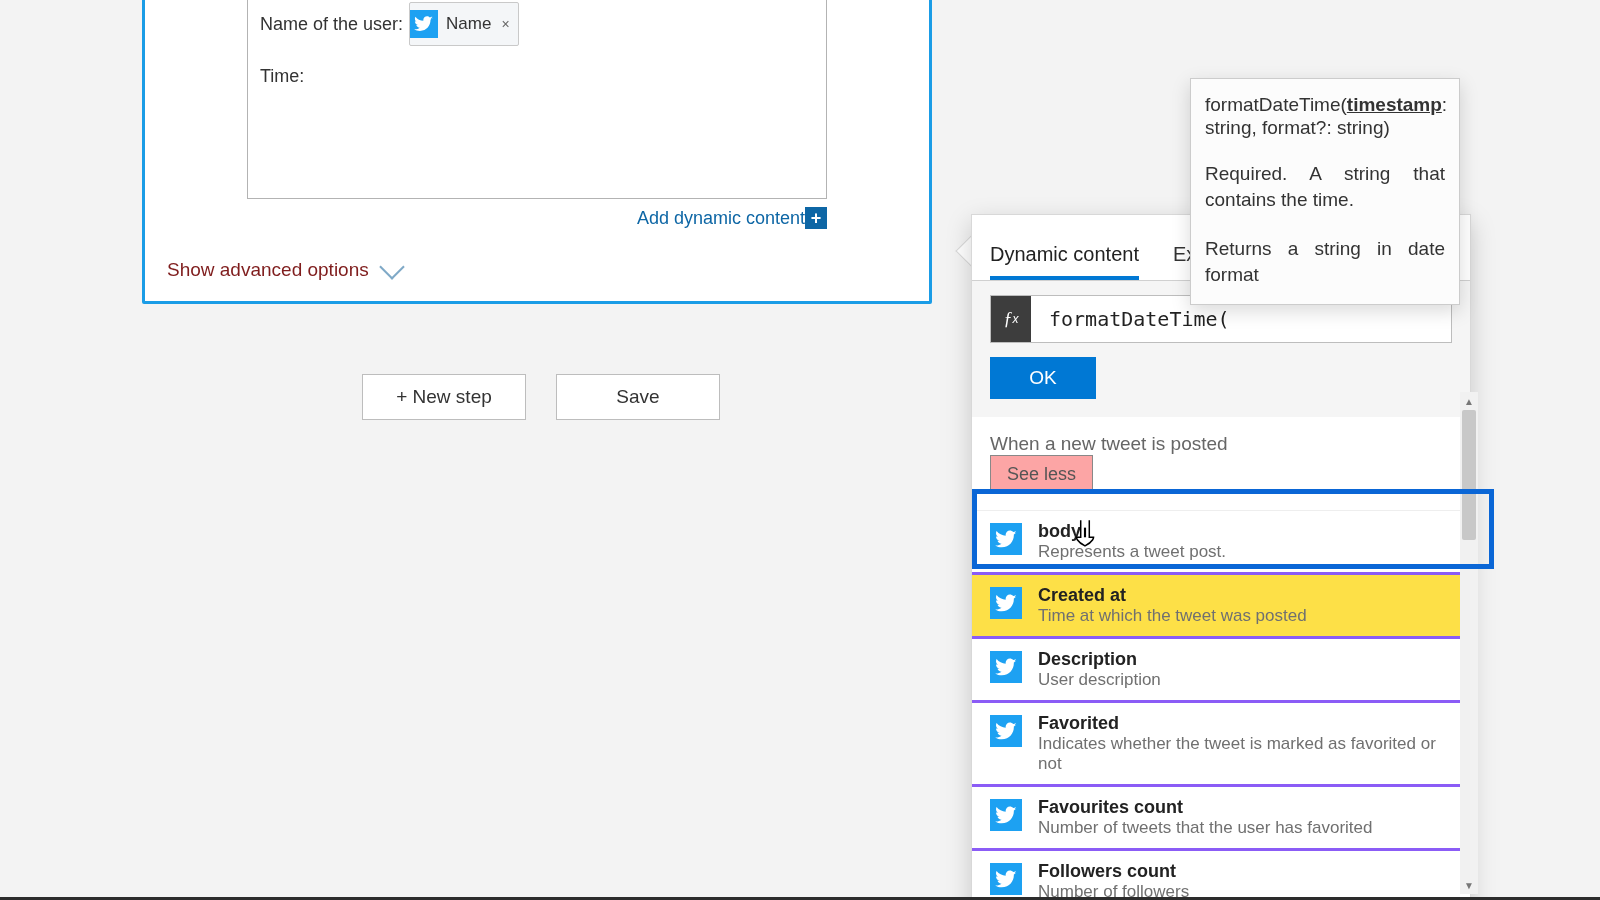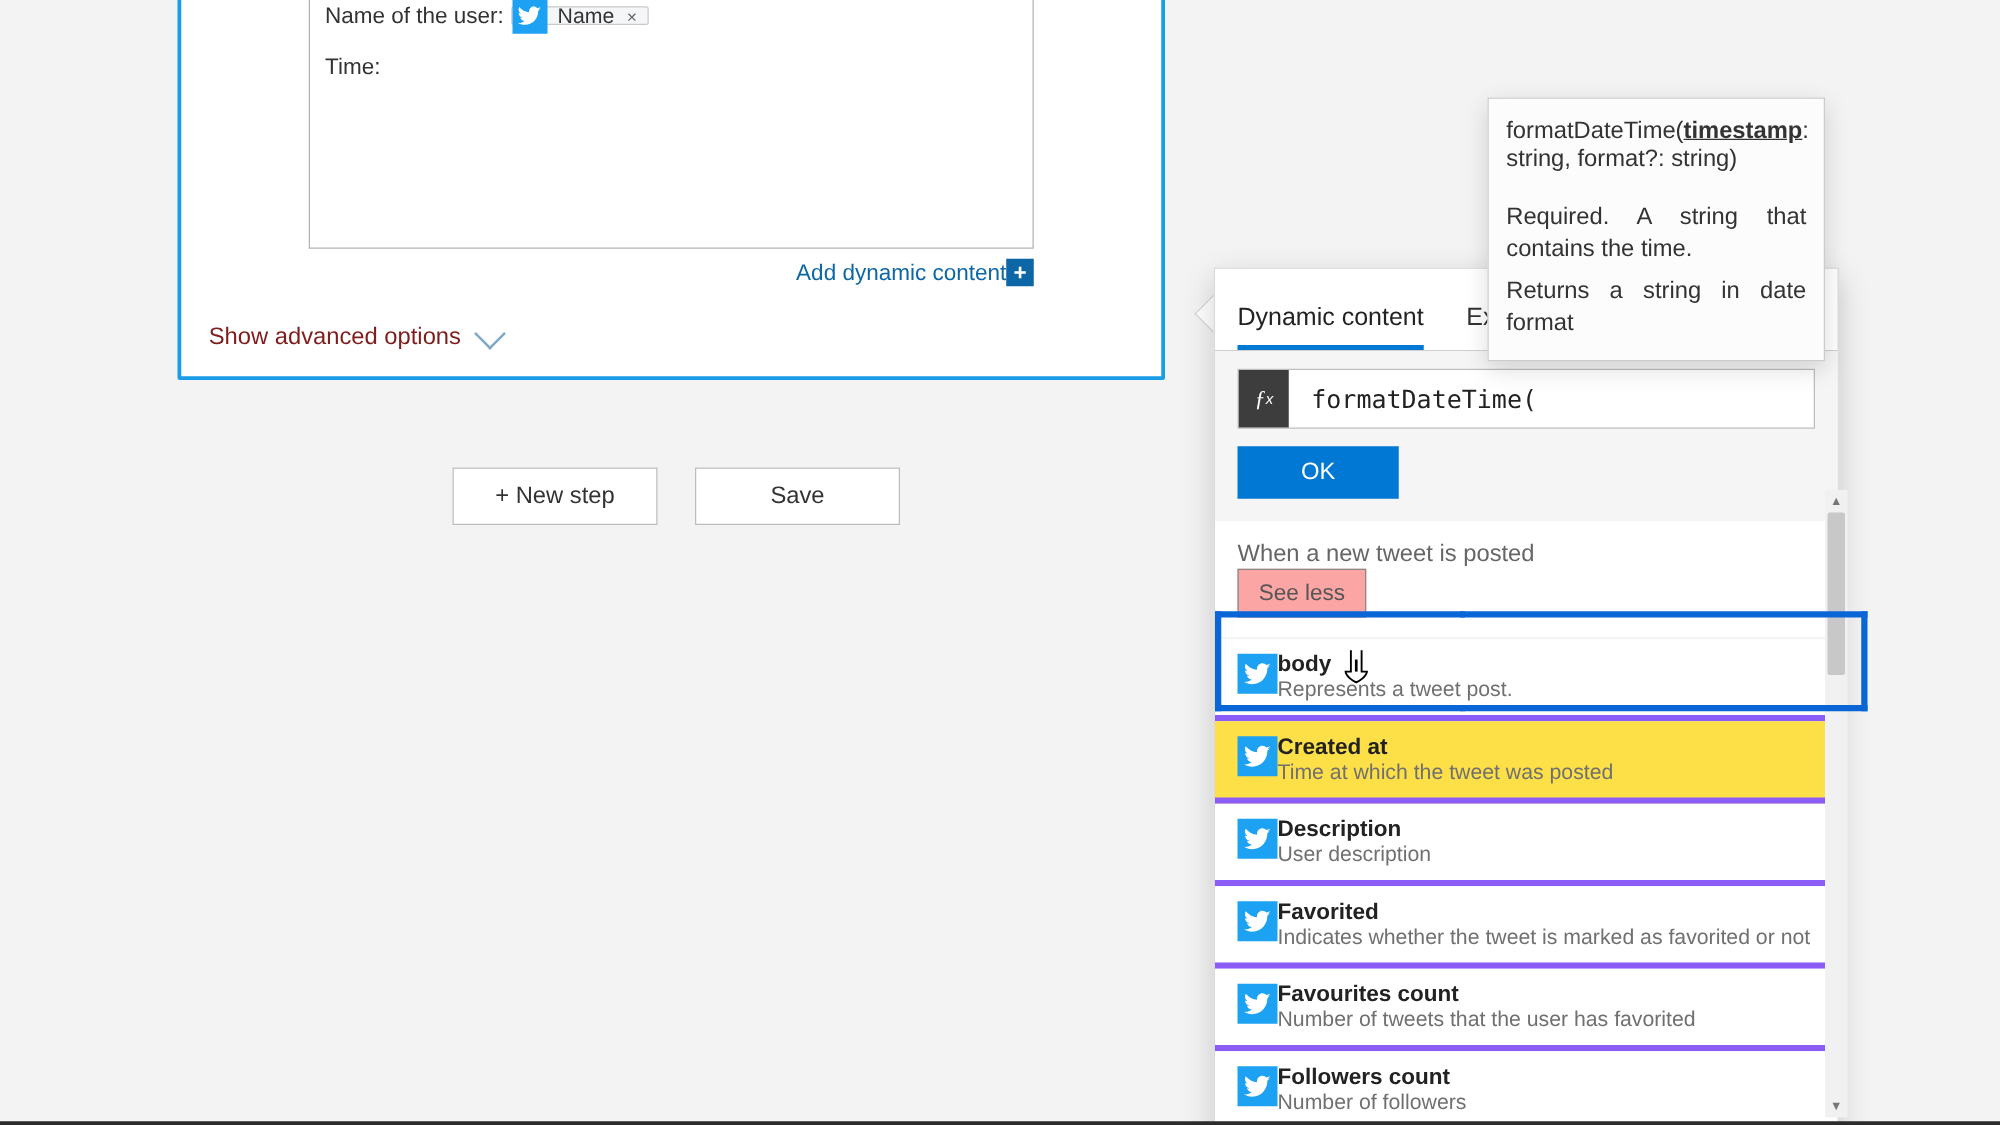--- a/index.html
+++ b/index.html
@@ -25,21 +25,21 @@
     padding: 8px 12px;
     font-size: 18px;
     color: #333;
   }
   .line1 { display: flex; align-items: center; gap: 6px; }
   .token-chip {
     display: inline-flex; align-items: center;
     background: #f4f6f8;
     border: 1px solid #c9c9c9;
     border-radius: 2px;
-    height: 15px;
+    height: 44px;
     padding: 0 8px 0 0;
     font-size: 17px;
     color: #333;
   }
   .token-chip .twicon { width: 28px; height: 28px; margin-right: 8px; }
   .token-chip .x { margin-left: 10px; color: #666; font-size: 14px; }
   .line2 { margin-top: 20px; }
   .add-dynamic-row {
     width: 580px; margin: 8px auto 0 auto;
     display: flex; justify-content: flex-end; align-items: center; 
@@ -91,36 +91,36 @@
     display: flex; align-items: center; background: #fff; height: 48px;
     border: 1px solid #bdbdbd;
   }
   .fx-badge {
     width: 40px; height: 100%; background: #3d3d3d; color: #fff;
     display: flex; align-items: center; justify-content: center;
     font-style: italic; font-family: Georgia, serif; font-size: 18px;
   }
   .fx-text { padding-left: 18px; font-family: Consolas, monospace; font-size: 20px; color: #222; white-space: nowrap; overflow: hidden; }
   .ok-btn {
-    margin-top: 14px; width: 129px; height: 42px; background: #0078d4; color: #fff;
+    margin-top: 14px; width: 106px; height: 42px; background: #0078d4; color: #fff;
     display: flex; align-items: center; justify-content: center; font-size: 19px; font-weight: 500;
   }
   .group-header {
     display: flex; align-items: flex-start; justify-content: space-between;
     padding: 16px 18px 16px 18px; color: #666; font-size: 19px;
     border-bottom: 1px solid #eee;
     flex-direction: column;
   }
   .see-less {
     border: 1px solid #888; padding: 8px 16px; color: #555; font-size: 18px; background: #fca5a5;
   }
   .dyn-list { max-height: 500px; overflow: hidden; position: relative; }
   .dyn-item {
-    display: flex; align-items: flex-start; 
-    padding: 10px 18px 10px 18px; border-bottom: 5px solid #8b5cf6;
+    display: flex; align-items: flex-start; gap: 16px;
+    padding: 10px 18px 10px 18px; border-bottom: 3px solid #8b5cf6;
     background: #fff;
   }
   .dyn-item.hover { background: #fde047; }
   .dyn-item .twicon { width: 32px; height: 32px; flex: 0 0 32px; margin-top: 2px; }
   .dyn-item .tcol { display: flex; flex-direction: column; }
   .dyn-item .ttl { font-size: 18px; color: #222; font-weight: 600; }
   .dyn-item .sub { font-size: 17px; color: #707070; }
 
   .highlight-box {
     position: absolute; border: 5px solid #0a66d6; pointer-events: none;
@@ -140,21 +140,21 @@
     width: 270px;
     background: #fcfcfc;
     border: 1px solid #ccc;
     box-shadow: 0 6px 18px rgba(0,0,0,.15);
     padding: 14px 14px 16px 14px;
     font-size: 19px; color: #333;
     z-index: 50;
   }
   .tooltip .sig { font-family: Consolas, monospace; font-size: 19px; white-space: pre-wrap; margin-bottom: 22px; }
   .tooltip .sig u { text-decoration: underline; font-weight: 700; }
-  .tooltip .para { text-align: justify; line-height: 1.35; margin-bottom: 8px; }
+  .tooltip .para { text-align: justify; line-height: 1.35; margin-bottom: 24px; }
 
   
   .cursor {
     position: absolute; width: 26px; height: 30px; z-index: 200;
     left: 1072px; top: 518px; pointer-events: none;
   }
 
   
   .twicon { background: #1da1f2; display: inline-flex; align-items: center; justify-content: center; }
   .twicon svg { width: 70%; height: 70%; fill: #fff; }

